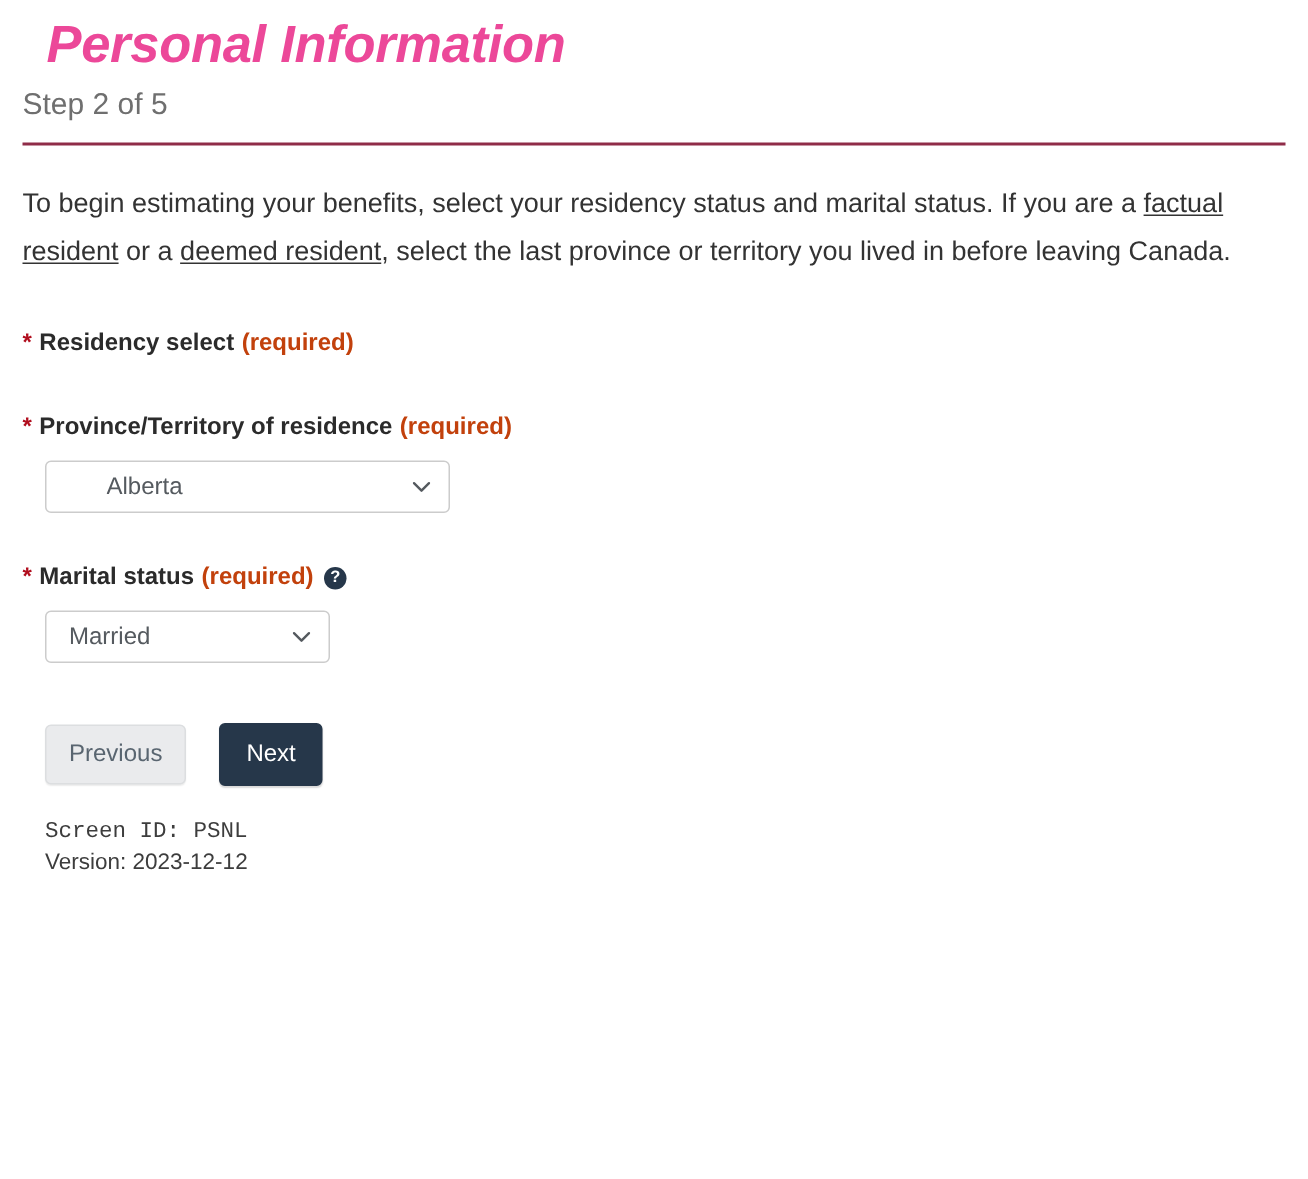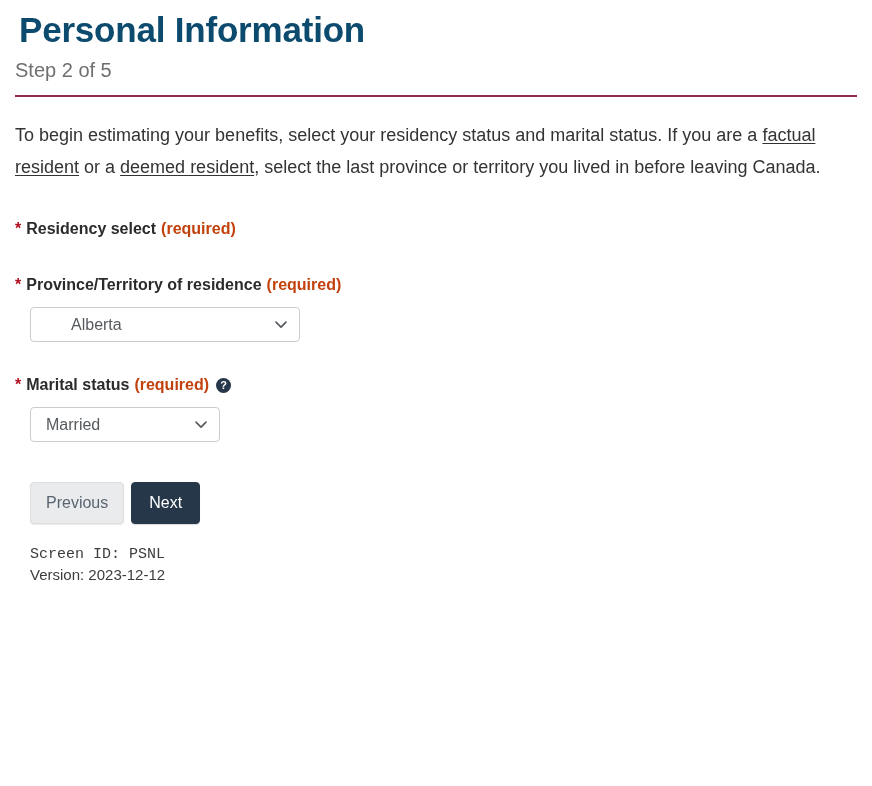--- a/index.html
+++ b/index.html
@@ -20,24 +20,25 @@
     padding: 0 15px;
     box-sizing: border-box;
     width: 872px;
   }
 
   
   .page-title {
     font-size: 35px;
     line-height: 44px;
     font-weight: bold;
-    color: #0c4a6e;
+    color: #ec4899;
     letter-spacing: -0.2px;
-    margin: 8px 0 0 4px;
+    margin: 8px 0 0 16px;
     padding: 0;
+    font-style: italic;
   }
   .step-label {
     font-size: 20px;
     line-height: 28px;
     color: #6f6f6f;
     margin: 4px 0 0 0;
     font-weight: normal;
   }
   .title-rule {
     border: 0;
@@ -156,21 +157,22 @@
     pointer-events: none;
     width: 12px;
     height: 8px;
   }
   .chev svg { display: block; }
 
   
   .button-row {
     margin: 40px 0 0 15px;
     display: flex;
-    gap: 7px;
+    align-items: center;
+    gap: 22px;
   }
   .btn {
     font-family: "Liberation Sans", sans-serif;
     font-size: 16px;
     line-height: 1;
     border-radius: 4px;
     cursor: pointer;
     box-sizing: border-box;
   }
   .btn-previous {

